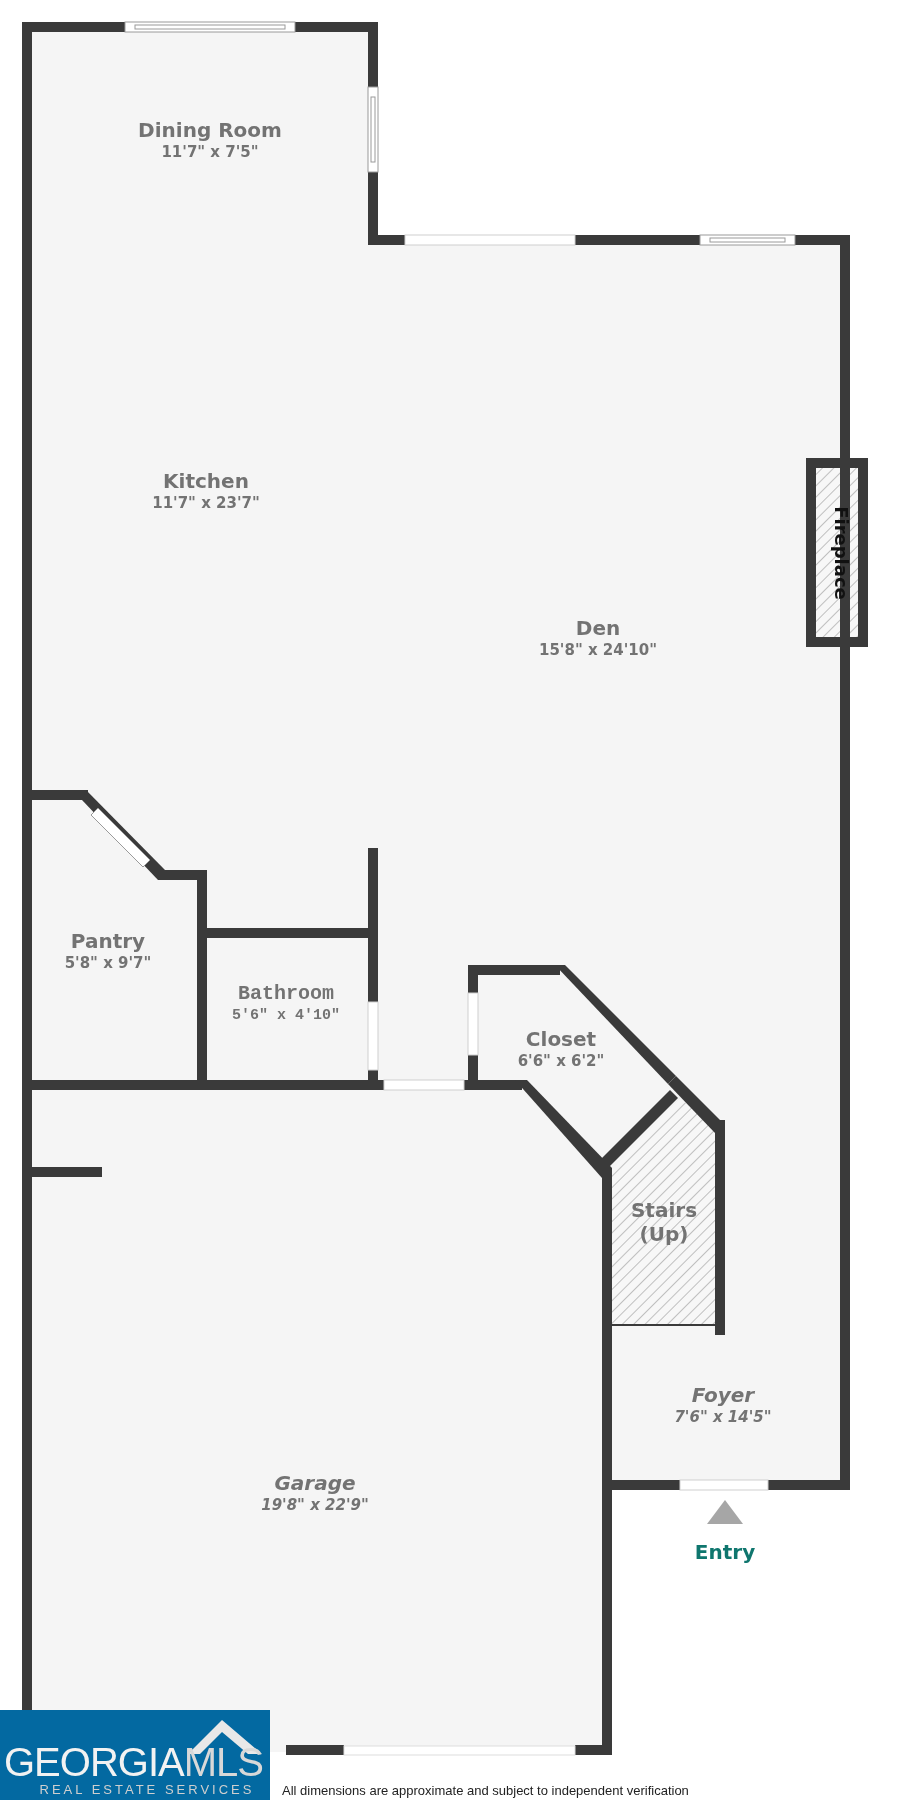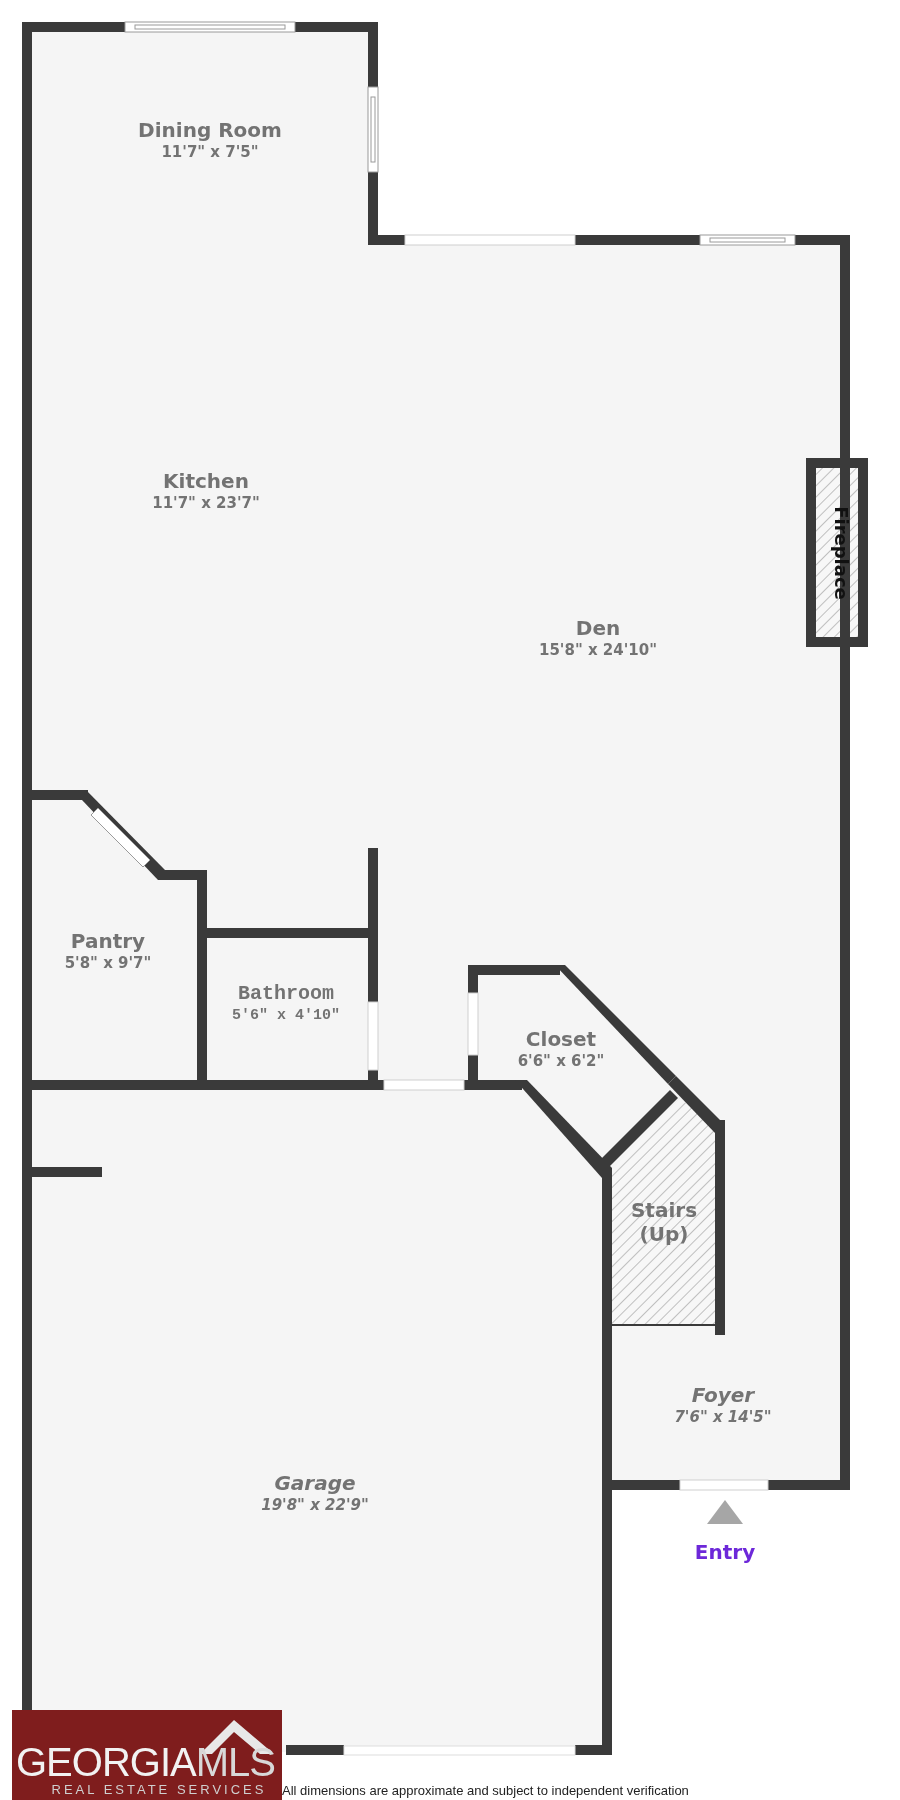--- a/index.html
+++ b/index.html
@@ -5,22 +5,22 @@
   html, body { margin:0; padding:0; background:#ffffff; }
   body { width:900px; height:1800px; position:relative; overflow:hidden;
          font-family:"DejaVu Sans", "Liberation Sans", sans-serif; }
   #plan { position:absolute; left:0; top:0; width:900px; height:1800px; }
   .room-label { position:absolute; text-align:center; color:#737373; transform:translateX(-50%); white-space:nowrap; }
   .room-name { font-weight:bold; font-size:20px; line-height:24px; display:block; }
   .room-dim { font-weight:bold; font-size:15px; line-height:20px; display:block; }
   .fire-label { position:absolute; left:841px; top:553px; transform:translate(-50%,-50%) rotate(90deg);
                 font-weight:bold; font-size:18px; color:#111; white-space:nowrap; }
   .entry-label { position:absolute; left:725px; top:1540px; transform:translateX(-50%);
-                 font-weight:bold; font-size:20px; color:#6d28d9; }
-  .logo { position:absolute; left:12px; top:1710px; width:270px; height:90px; background:#7f1d1d; overflow:hidden; }
+                 font-weight:bold; font-size:20px; color:#0f766e; }
+  .logo { position:absolute; left:0; top:1710px; width:270px; height:90px; background:#0369a1; overflow:hidden; }
   .logo-main { position:absolute; left:4px; top:30px; font-family:"Liberation Sans", sans-serif;
                font-size:40px; color:#f2f2f2; letter-spacing:-1px; font-weight:normal; }
   .logo-main .mls { color:#d8d8d8; }
   .logo-sub { position:absolute; left:0; width:294px; top:72px; text-align:center; font-size:13px;
               letter-spacing:3px; color:#cfcfcf; font-family:"Liberation Sans", sans-serif; }
   .disclaimer { position:absolute; left:282px; top:1783px; font-size:13px; color:#222;
                 font-family:"Liberation Sans", sans-serif; }
 </style>
 </head>
 <body>

